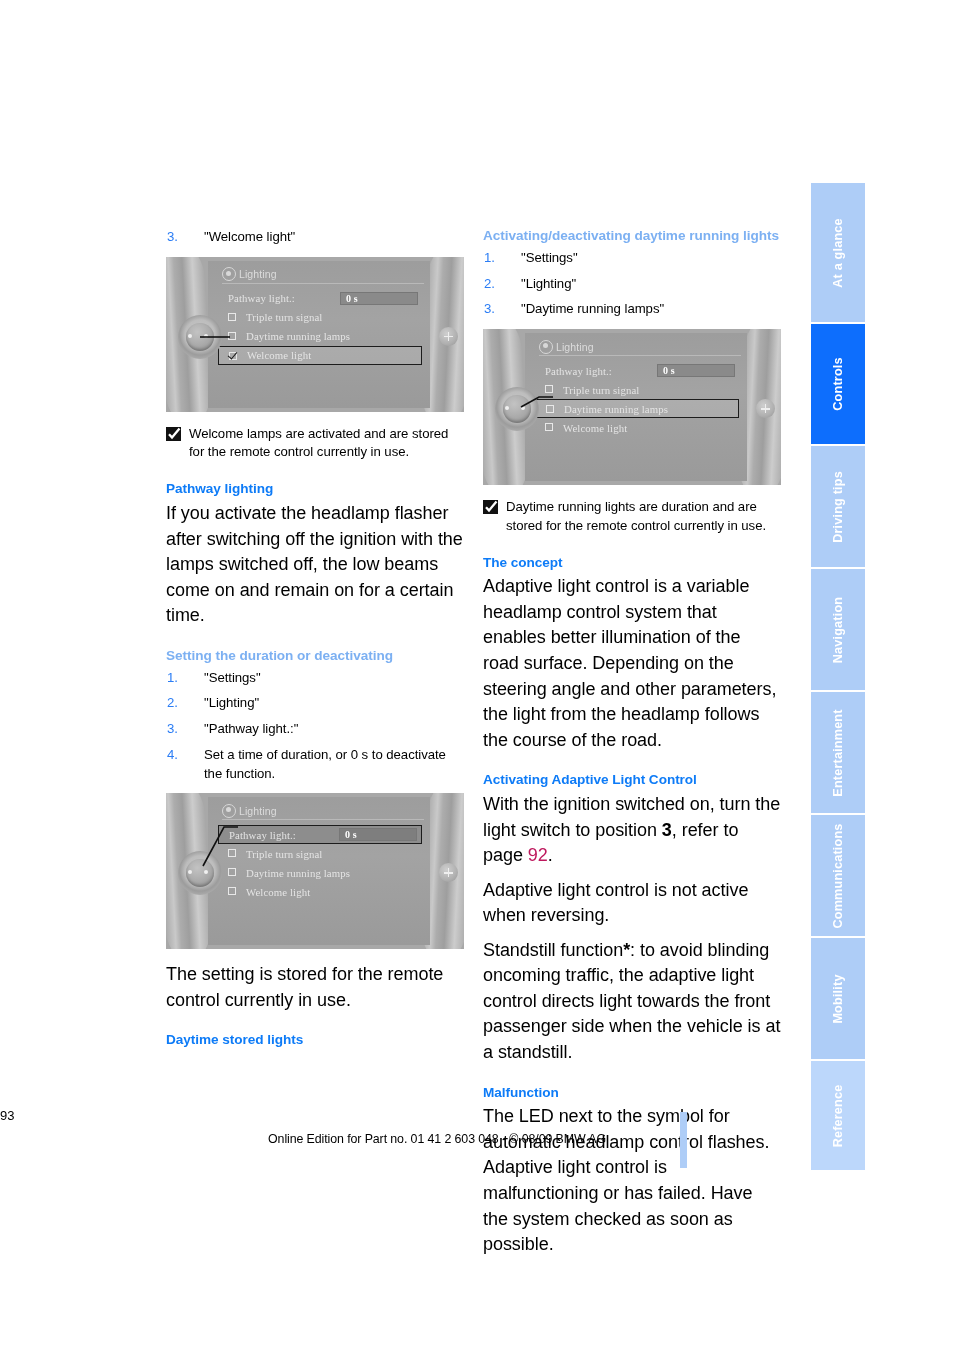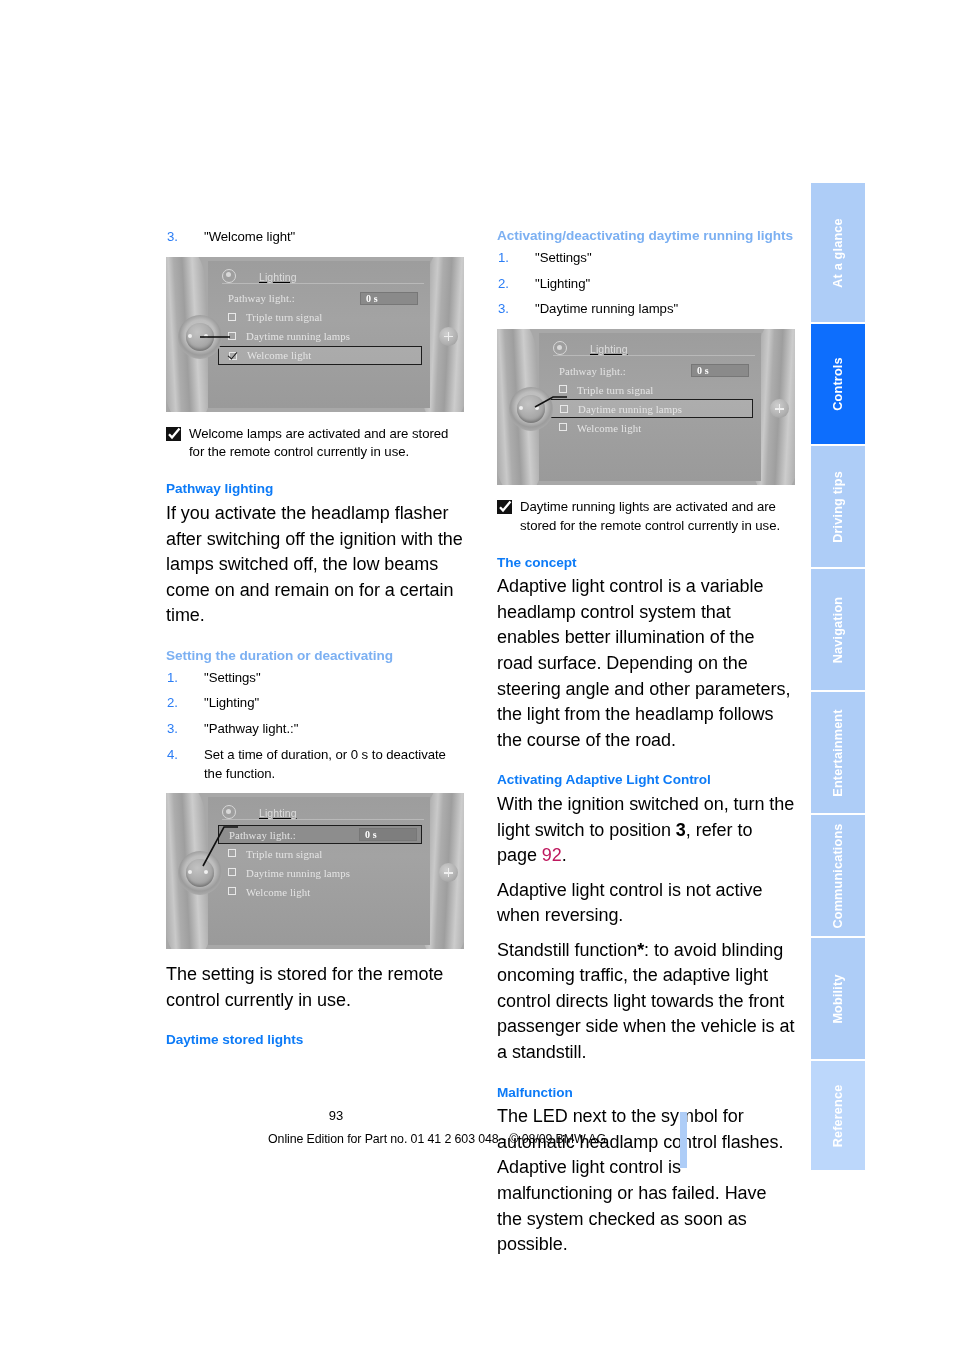--- a/index.html
+++ b/index.html
@@ -24,21 +24,21 @@
     height: 1350px;
   }
 
   
   .column {
     position: absolute;
     top: 228px;
     width: 298px;
   }
   #col-left  { left: 166px; }
-  #col-right { left: 483px; margin-left: 14px; }
+  #col-right { left: 483px; }
 
   
   .h1 {
     font-size: 19.5px;
     font-weight: bold;
     color: #0d7bf7;
     line-height: 1.2;
     margin: 26px 0 12px 0;
     letter-spacing: -0.1px;
   }
@@ -147,24 +147,23 @@
     background: linear-gradient(180deg, #9d9d9d 0%, #a3a3a3 40%, #9a9a9a 100%);
   }
 
   .idrive .title-row {
     position: absolute;
     left: 14px;
     top: 5px;
     right: 6px;
     height: 17px;
     display: flex;
-    align-items: flex-end;
-    gap: 23px;
+    align-items: center;
+    gap: 3px;
     border-bottom: 1px solid #b9b9b9;
-    text-decoration: underline;
   }
   .idrive .title-row .glyph {
     width: 12px; height: 12px;
     border: 1.4px solid #d8d8d8;
     border-radius: 50%;
     position: relative;
     flex: none;
   }
   .idrive .title-row .glyph:after {
     content: "";
@@ -231,21 +230,21 @@
     padding-left: 4px;
     justify-content: space-between;
     padding-right: 4px;
   }
   .idrive .row.value .val {
     background: #8a8a8a;
     border: 1px solid #777;
     color: #fff;
     font-size: 10px;
     font-weight: bold;
-    width: 58px;
+    width: 78px;
     height: 13px;
     display: flex;
     align-items: center;
     padding-left: 5px;
     box-sizing: border-box;
   }
   .idrive .row.value.sel {
     background: #8d8d8d;
     padding-left: 10px;
   }
@@ -338,21 +337,21 @@
     position: absolute;
     left: 0;
     top: 1108px;
     width: 954px;
   }
   #page-num {
     position: absolute;
     left: 0;
     top: 0;
     width: 672px;
-    text-align: center;
+    text-align: left;
     font-size: 13px;
     letter-spacing: -0.05px;
   }
   #imprint {
     position: absolute;
     left: 0;
     top: 24px;
     width: 954px;
     text-align: center;
     font-size: 12.4px;
@@ -552,21 +551,21 @@
       <svg class="leader" viewBox="0 0 298 156">
         <path d="M38 78 L56 68 L70 68" stroke="#111" stroke-width="1.6" fill="none"></path>
       </svg>
     </div>
 
     <div class="note">
       <svg class="chk" viewBox="0 0 15 14">
         <rect x="0" y="0" width="15" height="14" fill="#111"></rect>
         <path d="M3 7.2 L6 10.4 L13.5 1.5" stroke="#fff" stroke-width="2.3" fill="none"></path>
       </svg>
-      <span>Daytime running lights are activated and are stored for the remote control currently in use.</span>
+      <span>Daytime running lights are duration and are stored for the remote control currently in use.</span>
     </div>
 
 
     <div class="h2">The concept</div>
     <p class="body">Adaptive light control is a variable headlamp control system that enables better illumination of the road surface. Depending on the steering angle and other parameters, the light from the headlamp follows the course of the road.</p>
 
     <div class="h2">Activating Adaptive Light Control</div>
     <p class="body"><span>With the ignition switched on, turn the light switch to position </span><b>3</b><span>, refer to page </span><span class="xref">92</span><span>.</span></p>
 
     <p class="body">Adaptive light control is not active when reversing.</p>

